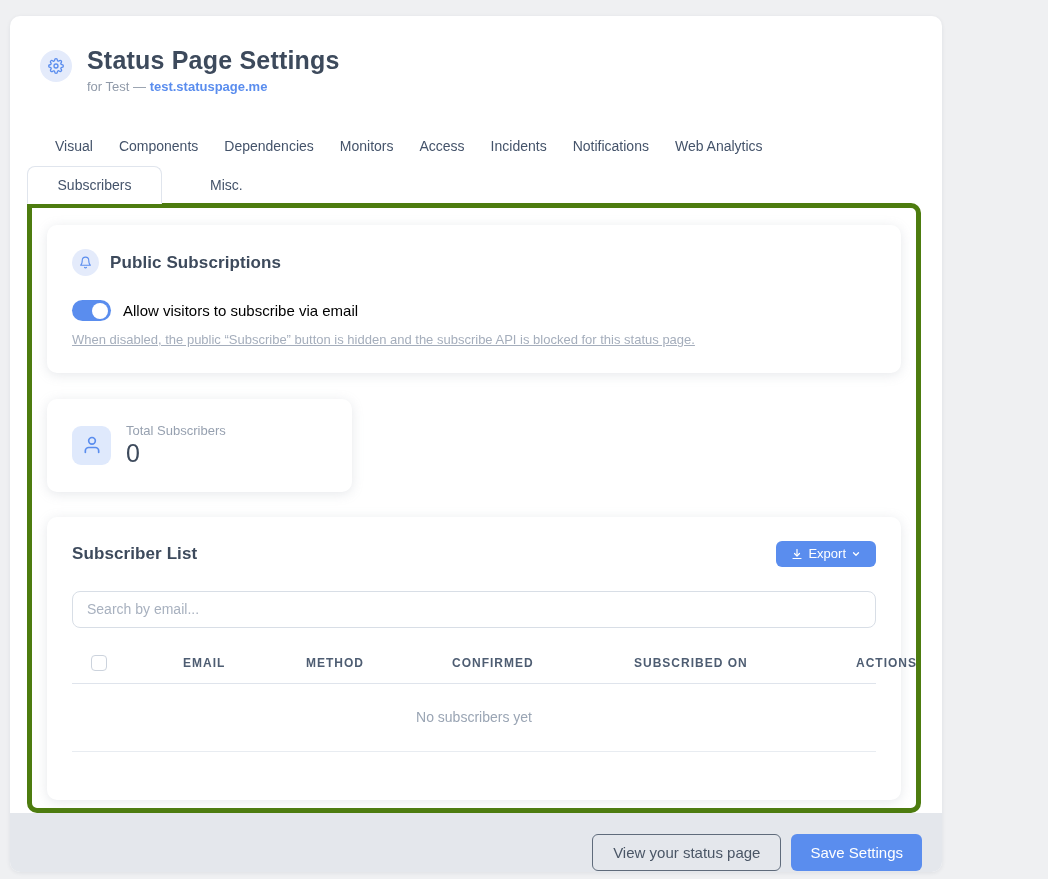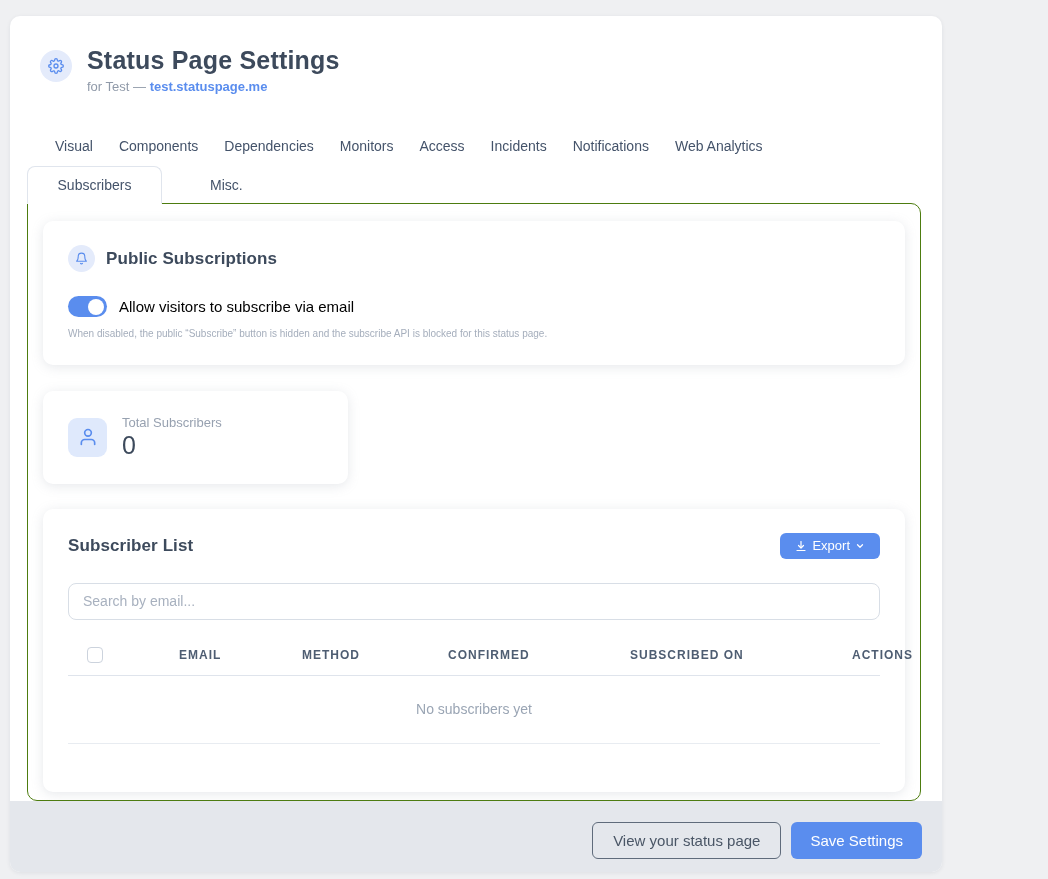--- a/index.html
+++ b/index.html
@@ -44,21 +44,21 @@
     display:flex; align-items:center; justify-content:center;
     font-size:14px; color:#44536a; margin-bottom:-1px; cursor:default;
   }
   .tab-plain { display:flex; align-items:center; font-size:14px; color:#44536a; cursor:pointer; }
   .tab-ownership { margin-left:42px; }
   .tab-misc { margin-left:48px; }
 
   
   .panel {
     margin:0 21px 0 17px;
-    border:1px solid #4d7c0f;
+    border:5px solid #4d7c0f;
     border-radius:0 10px 10px 10px;
     padding:17px 15px 8px 15px;
     background:#fff;
     flex:0 0 auto;
   }
   .card {
     background:#fff; border-radius:10px;
     box-shadow:0 2px 12px rgba(140,152,164,0.22);
   }
 
@@ -73,21 +73,21 @@
   .toggle-row { display:flex; align-items:center; margin-top:24px; gap:12px; }
   .switch {
     width:39px; height:21px; border-radius:11px; background:#5a8dee;
     position:relative; cursor:pointer; flex:0 0 auto;
   }
   .switch .knob {
     position:absolute; top:2.5px; right:3px;
     width:16px; height:16px; border-radius:50%; background:#fff;
   }
   .toggle-label { font-size:15px; color:#000000; }
-  .helper-text { margin-top:11px; font-size:10px; color:#a5aebc; }
+  .helper-text { margin-top:11px; font-size:13px; color:#a5aebc;text-decoration:underline; }
 
   
   .stat-card { width:305px; padding:24px 25px; margin-bottom:25px; display:flex; align-items:center; gap:15px; }
   .stat-icon-square {
     width:39px; height:39px; border-radius:9px; background:#dfe9fc;
     display:flex; align-items:center; justify-content:center; flex:0 0 auto;
   }
   .stat-label { font-size:13px; color:#97a1b0; }
   .stat-value { font-size:25px; color:#3d4a5c; font-weight:500; margin-top:2px; line-height:1.1; }
 

